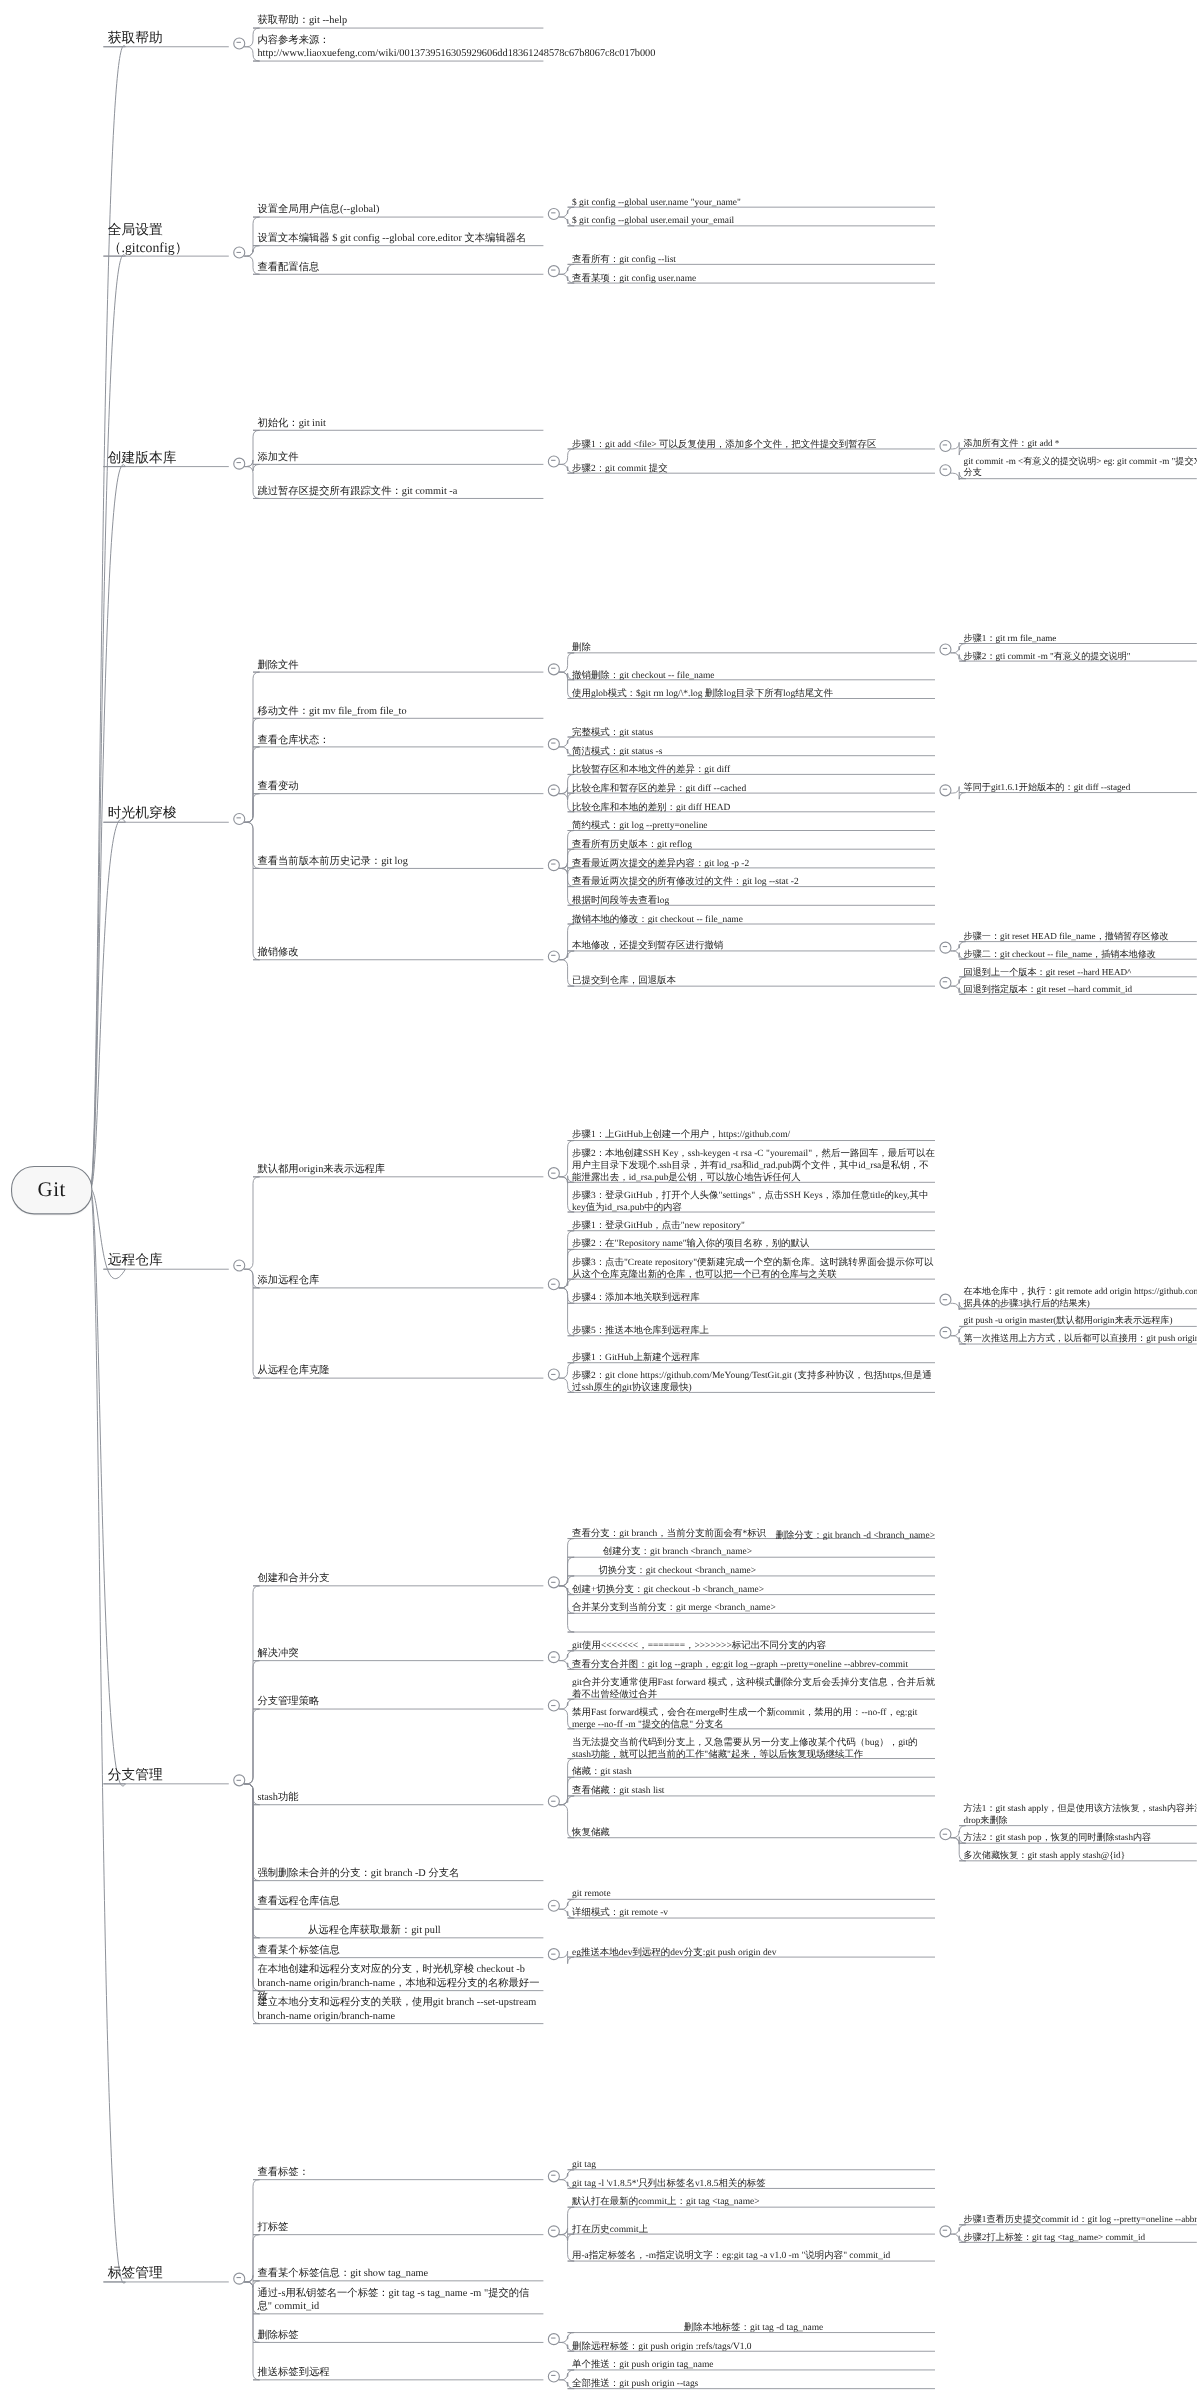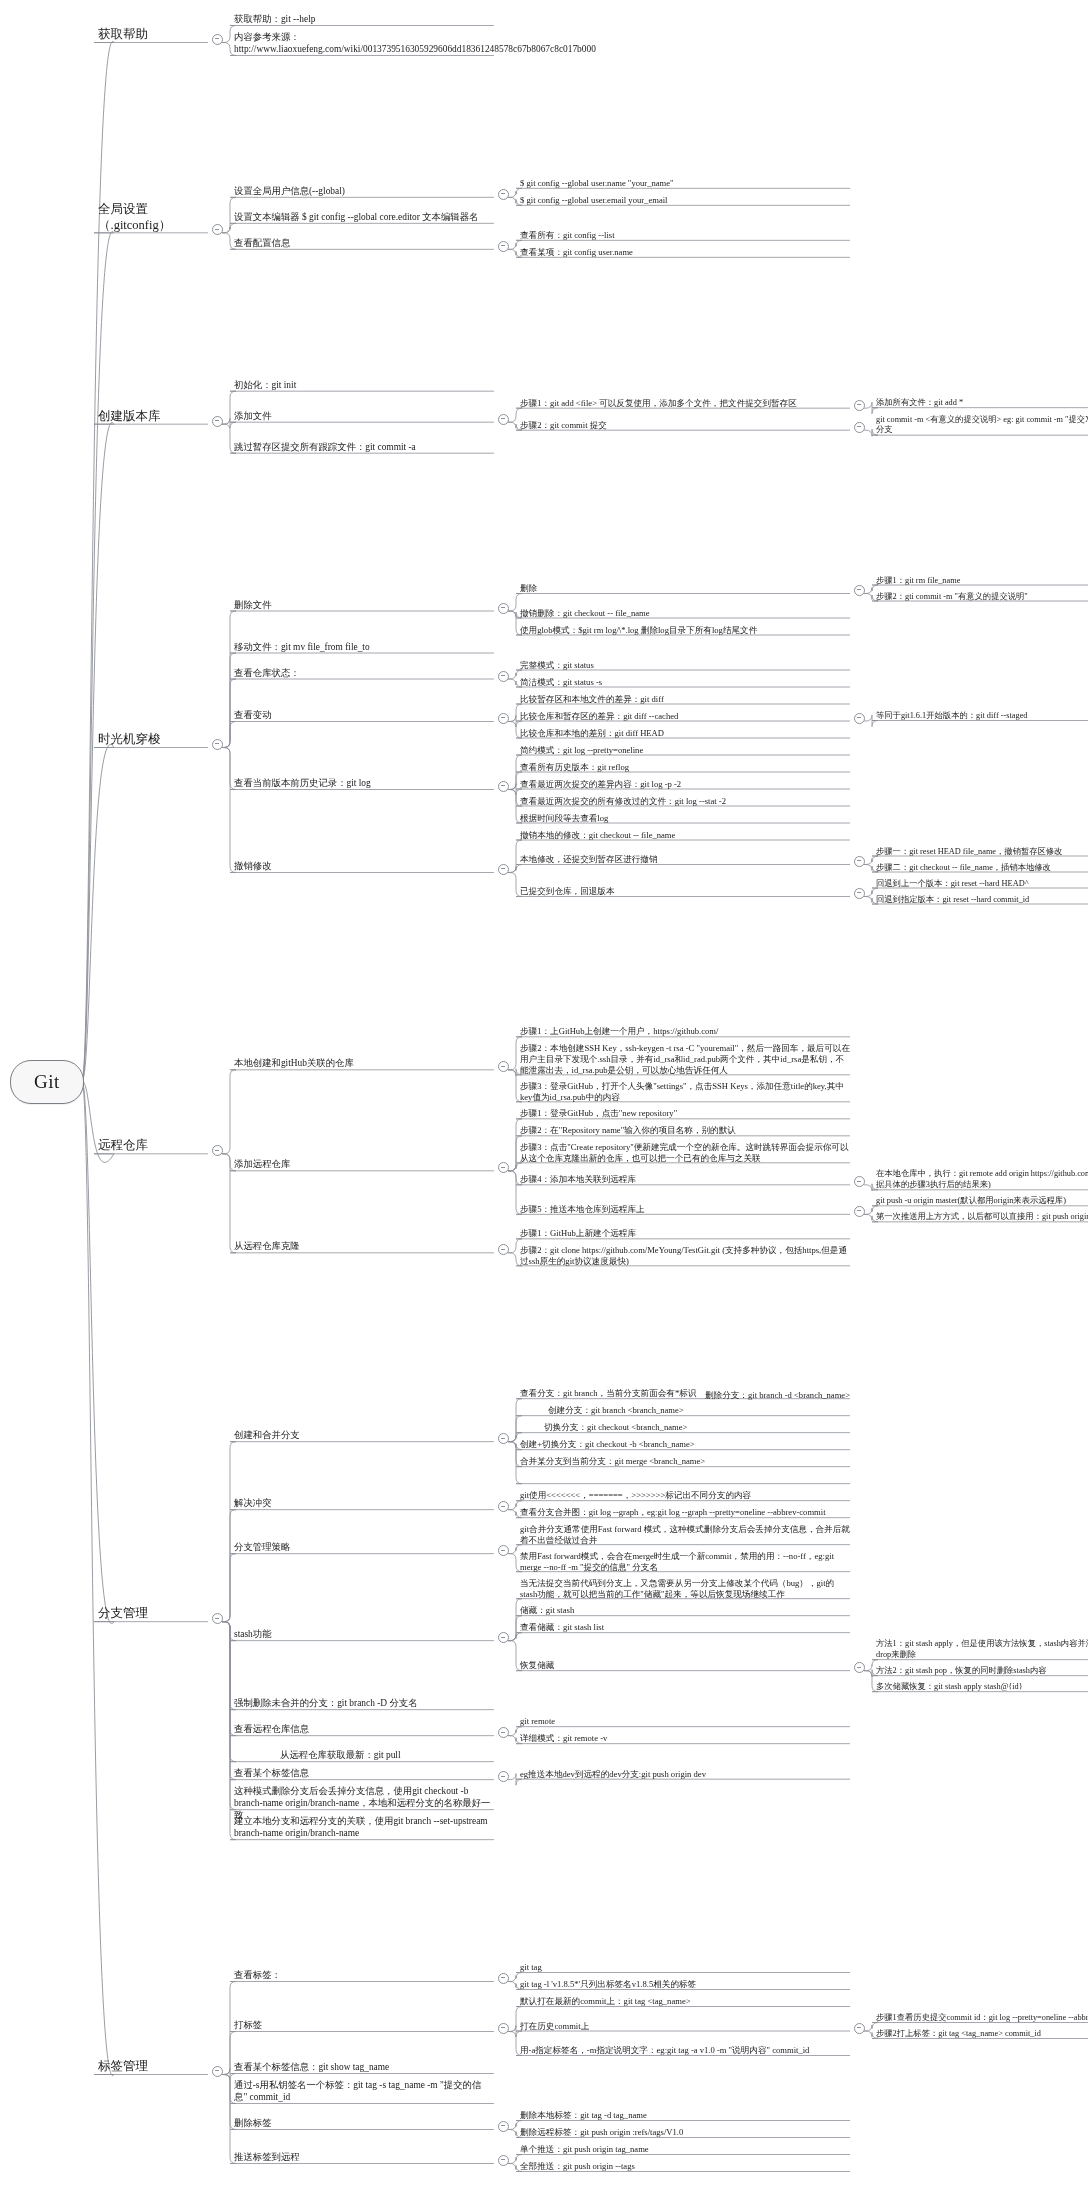--- a/index.html
+++ b/index.html
@@ -374,21 +374,21 @@
     <div class="node wrap lvl3" style="left: 518px; top: 854px; width: 330px;">本地修改，还提交到暂存区进行撤销</div>
     <span class="toggle" style="left: 854px; top: 856px;"></span>
     <div class="node wrap lvl4" style="left: 874px; top: 846.5px; width: 300px;">步骤一：git reset HEAD file_name，撤销暂存区修改</div>
     <div class="node wrap lvl4" style="left: 874px; top: 862.5px; width: 300px;">步骤二：git checkout -- file_name，插销本地修改</div>
     <div class="node wrap lvl3" style="left: 518px; top: 886px; width: 330px;">已提交到仓库，回退版本</div>
     <span class="toggle" style="left: 854px; top: 888px;"></span>
     <div class="node wrap lvl4" style="left: 874px; top: 878.5px; width: 300px;">回退到上一个版本：git reset --hard HEAD^</div>
     <div class="node wrap lvl4" style="left: 874px; top: 894.5px; width: 300px;">回退到指定版本：git reset --hard commit_id</div>
     <div class="node wrap lvl1" style="left: 96px; top: 1138.33px; width: 110px;">远程仓库</div>
     <span class="toggle" style="left: 212px; top: 1145.33px;"></span>
-    <div class="node wrap lvl2" style="left: 232px; top: 1058.33px; width: 260px;">本地创建和gitHub关联的仓库</div>
+    <div class="node wrap lvl2" style="left: 232px; top: 1058.33px; width: 260px;">默认都用origin来表示远程库</div>
     <span class="toggle" style="left: 498px; top: 1061.33px;"></span>
     <div class="node wrap lvl3" style="left: 518px; top: 1026.33px; width: 330px;">步骤1：上GitHub上创建一个用户，https://github.com/</div>
     <div class="node wrap lvl3" style="left: 518px; top: 1043.33px; width: 330px;">步骤2：本地创建SSH Key，ssh-keygen -t rsa -C "youremail"，然后一路回车，最后可以在用户主目录下发现个.ssh目录，并有id_rsa和id_rad.pub两个文件，其中id_rsa是私钥，不能泄露出去，id_rsa.pub是公钥，可以放心地告诉任何人</div>
     <div class="node wrap lvl3" style="left: 518px; top: 1081.33px; width: 330px;">步骤3：登录GitHub，打开个人头像"settings"，点击SSH Keys，添加任意title的key,其中key值为id_rsa.pub中的内容</div>
     <div class="node wrap lvl2" style="left: 232px; top: 1159.33px; width: 260px;">添加远程仓库</div>
     <span class="toggle" style="left: 498px; top: 1162.33px;"></span>
     <div class="node wrap lvl3" style="left: 518px; top: 1108.33px; width: 330px;">步骤1：登录GitHub，点击"new repository"</div>
     <div class="node wrap lvl3" style="left: 518px; top: 1125.33px; width: 330px;">步骤2：在"Repository name"输入你的项目名称，别的默认</div>
     <div class="node wrap lvl3" style="left: 518px; top: 1142.33px; width: 330px;">步骤3：点击"Create repository"便新建完成一个空的新仓库。这时跳转界面会提示你可以从这个仓库克隆出新的仓库，也可以把一个已有的仓库与之关联</div>
     <div class="node wrap lvl3" style="left: 518px; top: 1174.33px; width: 330px;">步骤4：添加本地关联到远程库</div>
@@ -432,39 +432,39 @@
     <div class="node wrap lvl4" style="left: 874px; top: 1682.17px; width: 300px;">多次储藏恢复：git stash apply stash@{id}</div>
     <div class="node wrap lvl2" style="left: 232px; top: 1698.17px; width: 260px;">强制删除未合并的分支：git branch -D 分支名</div>
     <div class="node wrap lvl2" style="left: 232px; top: 1724.17px; width: 260px;">查看远程仓库信息</div>
     <span class="toggle" style="left: 498px; top: 1727.17px;"></span>
     <div class="node wrap lvl3" style="left: 518px; top: 1716.17px; width: 330px;">git remote</div>
     <div class="node wrap lvl3" style="left: 518px; top: 1733.17px; width: 330px;">详细模式：git remote -v</div>
     <div class="node wrap lvl2" style="left: 232px; top: 1750.17px; width: 260px; padding-left: 48px;">从远程仓库获取最新：git pull</div>
     <div class="node wrap lvl2" style="left: 232px; top: 1768.17px; width: 260px;">查看某个标签信息</div>
     <span class="toggle" style="left: 498px; top: 1771.17px;"></span>
     <div class="node wrap lvl3" style="left: 518px; top: 1768.67px; width: 330px;">eg推送本地dev到远程的dev分支:git push origin dev</div>
-    <div class="node wrap lvl2" style="left: 232px; top: 1786.17px; width: 260px;">这种模式删除分支后会丢掉分支信息，使用git checkout -b branch-name origin/branch-name，本地和远程分支的名称最好一致</div>
+    <div class="node wrap lvl2" style="left: 232px; top: 1786.17px; width: 260px;">在本地创建和远程分支对应的分支，时光机穿梭 checkout -b branch-name origin/branch-name，本地和远程分支的名称最好一致</div>
     <div class="node wrap lvl2" style="left: 232px; top: 1816.17px; width: 260px;">建立本地分支和远程分支的关联，使用git branch --set-upstream branch-name origin/branch-name</div>
     <div class="node wrap lvl1" style="left: 96px; top: 2059px; width: 110px;">标签管理</div>
     <span class="toggle" style="left: 212px; top: 2066px;"></span>
     <div class="node wrap lvl2" style="left: 232px; top: 1970px; width: 260px;">查看标签：</div>
     <span class="toggle" style="left: 498px; top: 1973px;"></span>
     <div class="node wrap lvl3" style="left: 518px; top: 1962px; width: 330px;">git tag</div>
     <div class="node wrap lvl3" style="left: 518px; top: 1979px; width: 330px;">git tag -l 'v1.8.5*'只列出标签名v1.8.5相关的标签</div>
     <div class="node wrap lvl2" style="left: 232px; top: 2020px; width: 260px;">打标签</div>
     <span class="toggle" style="left: 498px; top: 2023px;"></span>
     <div class="node wrap lvl3" style="left: 518px; top: 1996px; width: 330px;">默认打在最新的commit上：git tag &lt;tag_name&gt;</div>
     <div class="node wrap lvl3" style="left: 518px; top: 2020.5px; width: 330px;">打在历史commit上</div>
     <span class="toggle" style="left: 854px; top: 2022.5px;"></span>
     <div class="node wrap lvl4" style="left: 874px; top: 2013px; width: 300px;">步骤1查看历史提交commit id：git log --pretty=oneline --abbrev-commit</div>
     <div class="node wrap lvl4" style="left: 874px; top: 2029px; width: 300px;">步骤2打上标签：git tag &lt;tag_name&gt; commit_id</div>
     <div class="node wrap lvl3" style="left: 518px; top: 2045px; width: 330px;">用-a指定标签名，-m指定说明文字：eg:git tag -a v1.0 -m "说明内容" commit_id</div>
     <div class="node wrap lvl2" style="left: 232px; top: 2062px; width: 260px;">查看某个标签信息：git show tag_name</div>
     <div class="node wrap lvl2" style="left: 232px; top: 2080px; width: 260px;">通过-s用私钥签名一个标签：git tag -s tag_name -m "提交的信息" commit_id</div>
     <div class="node wrap lvl2" style="left: 232px; top: 2118px; width: 260px;">删除标签</div>
     <span class="toggle" style="left: 498px; top: 2121px;"></span>
-    <div class="node wrap lvl3" style="left: 518px; top: 2110px; width: 330px;">删除本地标签：git tag -d tag_name</div>
+    <div class="node wrap lvl3" style="left: 518px; top: 2110px; width: 330px; text-align: center;">删除本地标签：git tag -d tag_name</div>
     <div class="node wrap lvl3" style="left: 518px; top: 2127px; width: 330px;">删除远程标签：git push origin :refs/tags/V1.0</div>
     <div class="node wrap lvl2" style="left: 232px; top: 2152px; width: 260px;">推送标签到远程</div>
     <span class="toggle" style="left: 498px; top: 2155px;"></span>
     <div class="node wrap lvl3" style="left: 518px; top: 2144px; width: 330px;">单个推送：git push origin tag_name</div>
     <div class="node wrap lvl3" style="left: 518px; top: 2161px; width: 330px;">全部推送：git push origin --tags</div>
   </div>
 
 </body></html>

